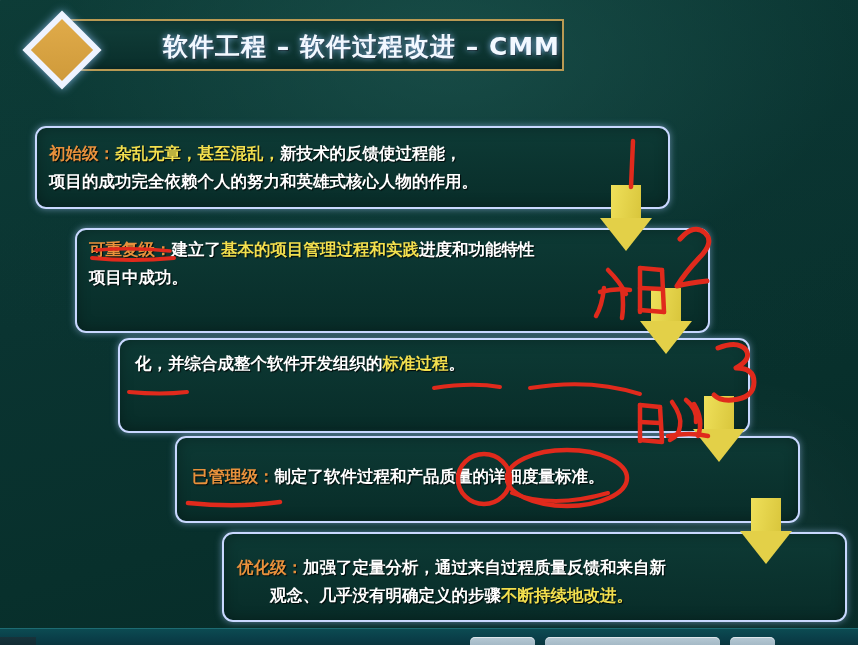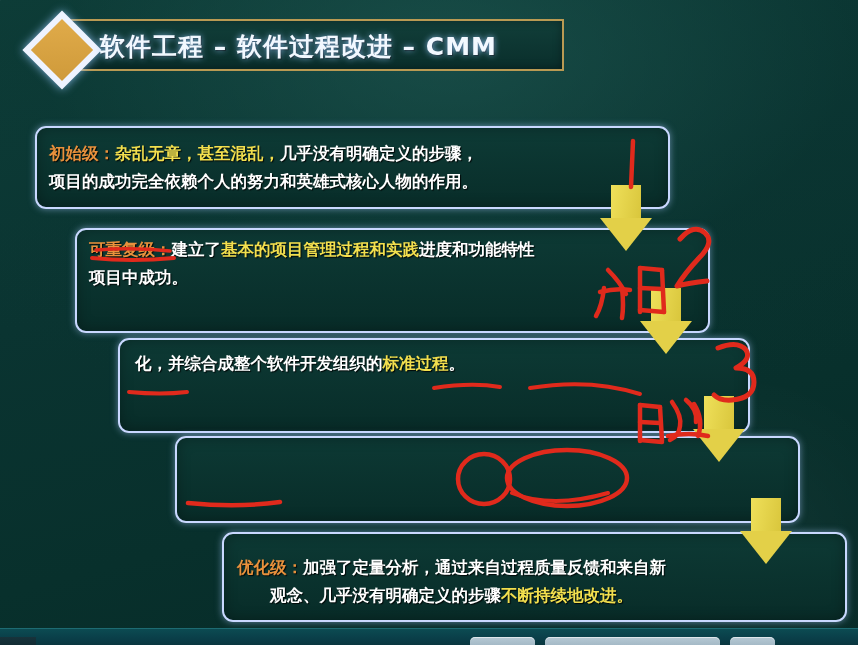--- a/index.html
+++ b/index.html
@@ -23,21 +23,21 @@
     position: absolute; inset: 0;
     background:
       linear-gradient(118deg, rgba(255,255,255,0.035) 0 1px, rgba(255,255,255,0) 1px 14px),
       radial-gradient(circle 260px at 86% 86%, rgba(255,255,255,0.045), rgba(255,255,255,0) 70%);
     pointer-events: none;
   }
 
   
   .title-wrap {
     position: absolute; left: 16px; top: 12px;
-    width: 548px; height: 66px;
+    width: 548px; height: 66px; text-align: right;
   }
   .title-bar {
     position: absolute; left: 42px; top: 7px;
     width: 506px; height: 52px;
     border: 2px solid #b99a53;
     background: linear-gradient(180deg, rgba(17,62,57,0.95), rgba(9,45,42,0.95));
     box-shadow: inset 0 0 10px rgba(0,0,0,0.35);
   }
   .title-text {
     position: absolute; left: 84px; top: 18px;
@@ -146,21 +146,21 @@
     <div class="title-bar"></div>
     <div class="diamond-outer">
       <div class="diamond-inner"></div>
     </div>
     <div class="title-text">软件工程 – 软件过程改进 – CMM</div>
   </div>
 
   <div class="lvl-box" id="box-1"></div>
   <div class="lvl-text" id="txt-1">
     <div>
-      <span class="k-label">初始级：</span><span class="k-hl">杂乱无章，甚至混乱，</span><span class="k-white">几乎没有明确定义的步骤，</span>
+      <span class="k-label">初始级：</span><span class="k-hl">杂乱无章，甚至混乱，</span><span class="k-white">新技术的反馈使过程能，</span>
     </div>
     <div>
       <span class="k-white">项目的成功完全依赖个人的努力和英雄式核心人物的作用。</span>
     </div>
   </div>
 
   <div class="lvl-box" id="box-2"></div>
   <div class="lvl-text" id="txt-2">
     <div>
       <span class="k-label">可重复级：</span><span class="k-white">建立了</span><span class="k-hl">基本的项目管理过程和实践</span><span class="k-white">进度和功能特性</span>
@@ -171,20 +171,25 @@
   </div>
 
   <div class="lvl-box" id="box-3"></div>
   <div class="lvl-text" id="txt-3">
     <div>
       <span class="k-white">化，并综合成整个软件开发组织的</span><span class="k-hl">标准过程</span><span class="k-white">。</span>
     </div>
   </div>
 
   <div class="lvl-box" id="box-4"></div>
+  <div class="lvl-text" id="txt-4">
+    <div>
+      <span class="k-label">已管理级：</span><span class="k-white">制定了软件过程和产品质量的详细度量标准。</span>
+    </div>
+  </div>
 
   <div class="lvl-box" id="box-5"></div>
   <div class="lvl-text" id="txt-5">
     <div>
       <span class="k-label">优化级：</span><span class="k-white">加强了定量分析，通过来自过程质量反馈和来自新</span>
     </div>
     <div>
       <span class="k-white">观念、几乎没有明确定义的步骤</span><span class="k-hl">不断持续地改进。</span>
     </div>
   </div>

